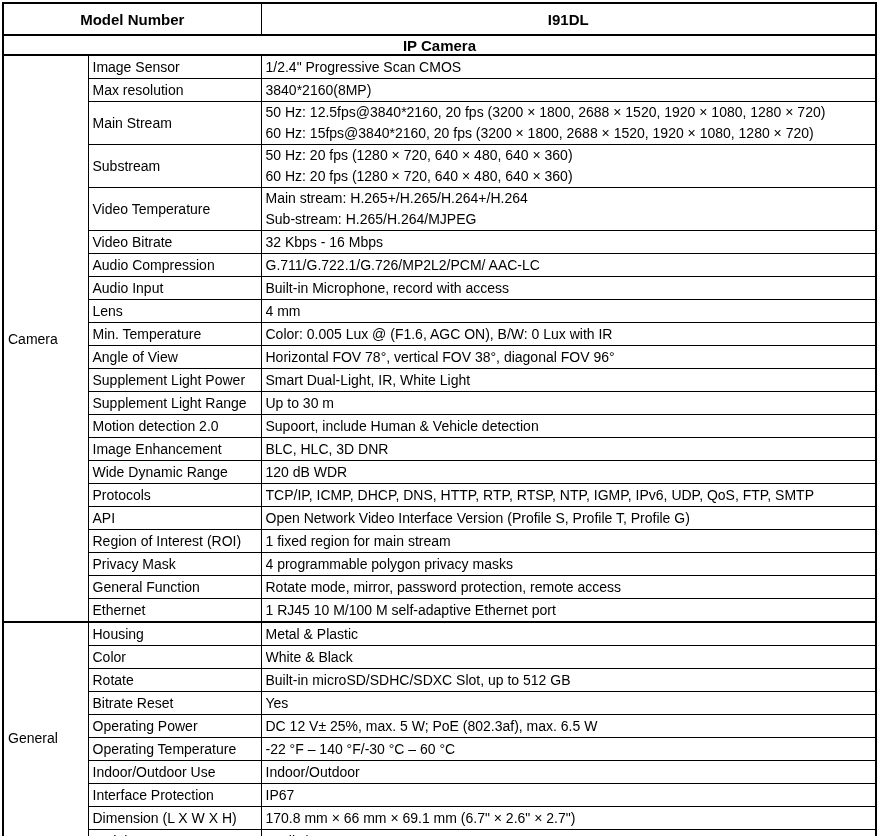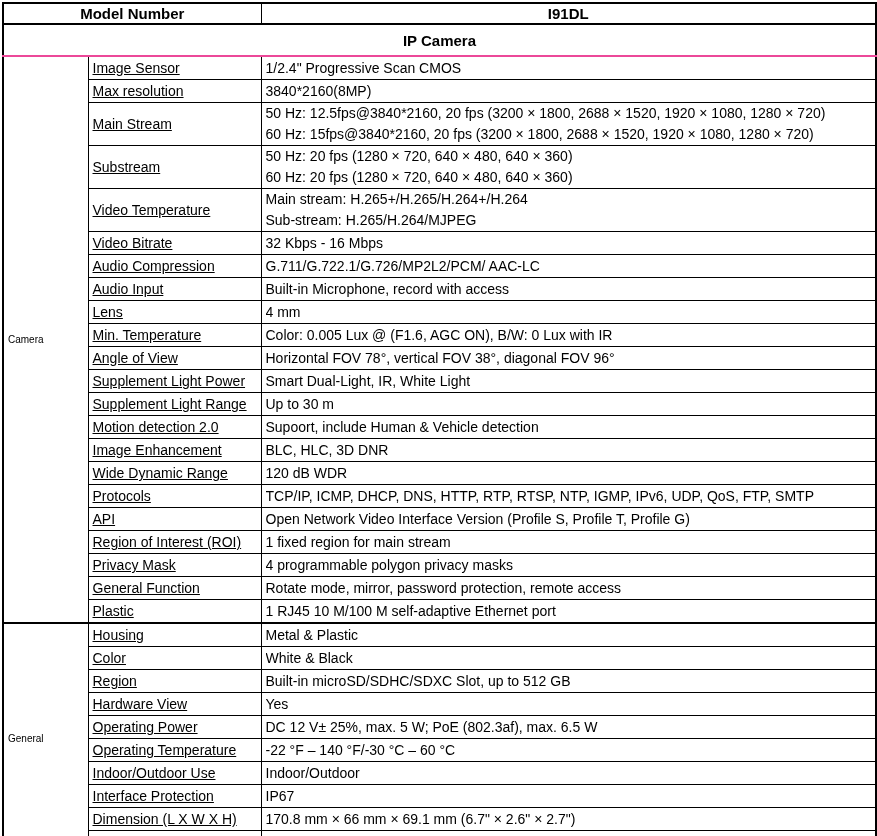--- a/index.html
+++ b/index.html
@@ -27,40 +27,39 @@
     padding: 0 4px;
     overflow: hidden;
     white-space: nowrap;
     vertical-align: middle;
     box-sizing: border-box;
   }
   td.hdr-cell {
     font-weight: bold;
     text-align: center;
     font-size: 15px;
-    height: 21px;
+    height: 32px;
   }
   tr.banner-row td {
     border-top: 2px solid #000000;
-    border-bottom: 2px solid #ec4899;
-    height: 32px;
+    border-bottom: 2px solid #000000;
+    height: 20px;
   }
   tr.section-start td {
     border-top: 2px solid #000000;
   }
   td.group-cell {
     vertical-align: middle;
     text-align: left;
     padding-left: 4px;
-    font-size: 10px;
+    font-size: 14px;
   }
   td.label-cell {
     height: 22px;
     text-align: left;
-    text-decoration: underline;
   }
   td.value-cell {
     text-align: left;
   }
   .value-line {
     line-height: 21px;
     height: 21px;
     overflow: hidden;
     white-space: nowrap;
   }
@@ -214,46 +213,46 @@
             <div class="value-line">4 programmable polygon privacy masks</div>
           </td>
         </tr>
         <tr class="single">
           <td class="label-cell">General Function</td>
           <td class="value-cell">
             <div class="value-line">Rotate mode, mirror, password protection, remote access</div>
           </td>
         </tr>
         <tr class="single">
-          <td class="label-cell">Plastic</td>
+          <td class="label-cell">Ethernet</td>
           <td class="value-cell">
             <div class="value-line">1 RJ45 10 M/100 M self-adaptive Ethernet port</div>
           </td>
         </tr>
         <tr class="single section-start">
           <td class="group-cell" rowspan="10">General</td>
           <td class="label-cell">Housing</td>
           <td class="value-cell">
             <div class="value-line">Metal &amp; Plastic</div>
           </td>
         </tr>
         <tr class="single">
           <td class="label-cell">Color</td>
           <td class="value-cell">
             <div class="value-line">White &amp; Black</div>
           </td>
         </tr>
         <tr class="single">
-          <td class="label-cell">Region</td>
+          <td class="label-cell">Rotate</td>
           <td class="value-cell">
             <div class="value-line">Built-in microSD/SDHC/SDXC Slot, up to 512 GB</div>
           </td>
         </tr>
         <tr class="single">
-          <td class="label-cell">Hardware View</td>
+          <td class="label-cell">Bitrate Reset</td>
           <td class="value-cell">
             <div class="value-line">Yes</div>
           </td>
         </tr>
         <tr class="single">
           <td class="label-cell">Operating Power</td>
           <td class="value-cell">
             <div class="value-line">DC 12 V± 25%, max. 5 W; PoE (802.3af), max. 6.5 W</div>
           </td>
         </tr>

